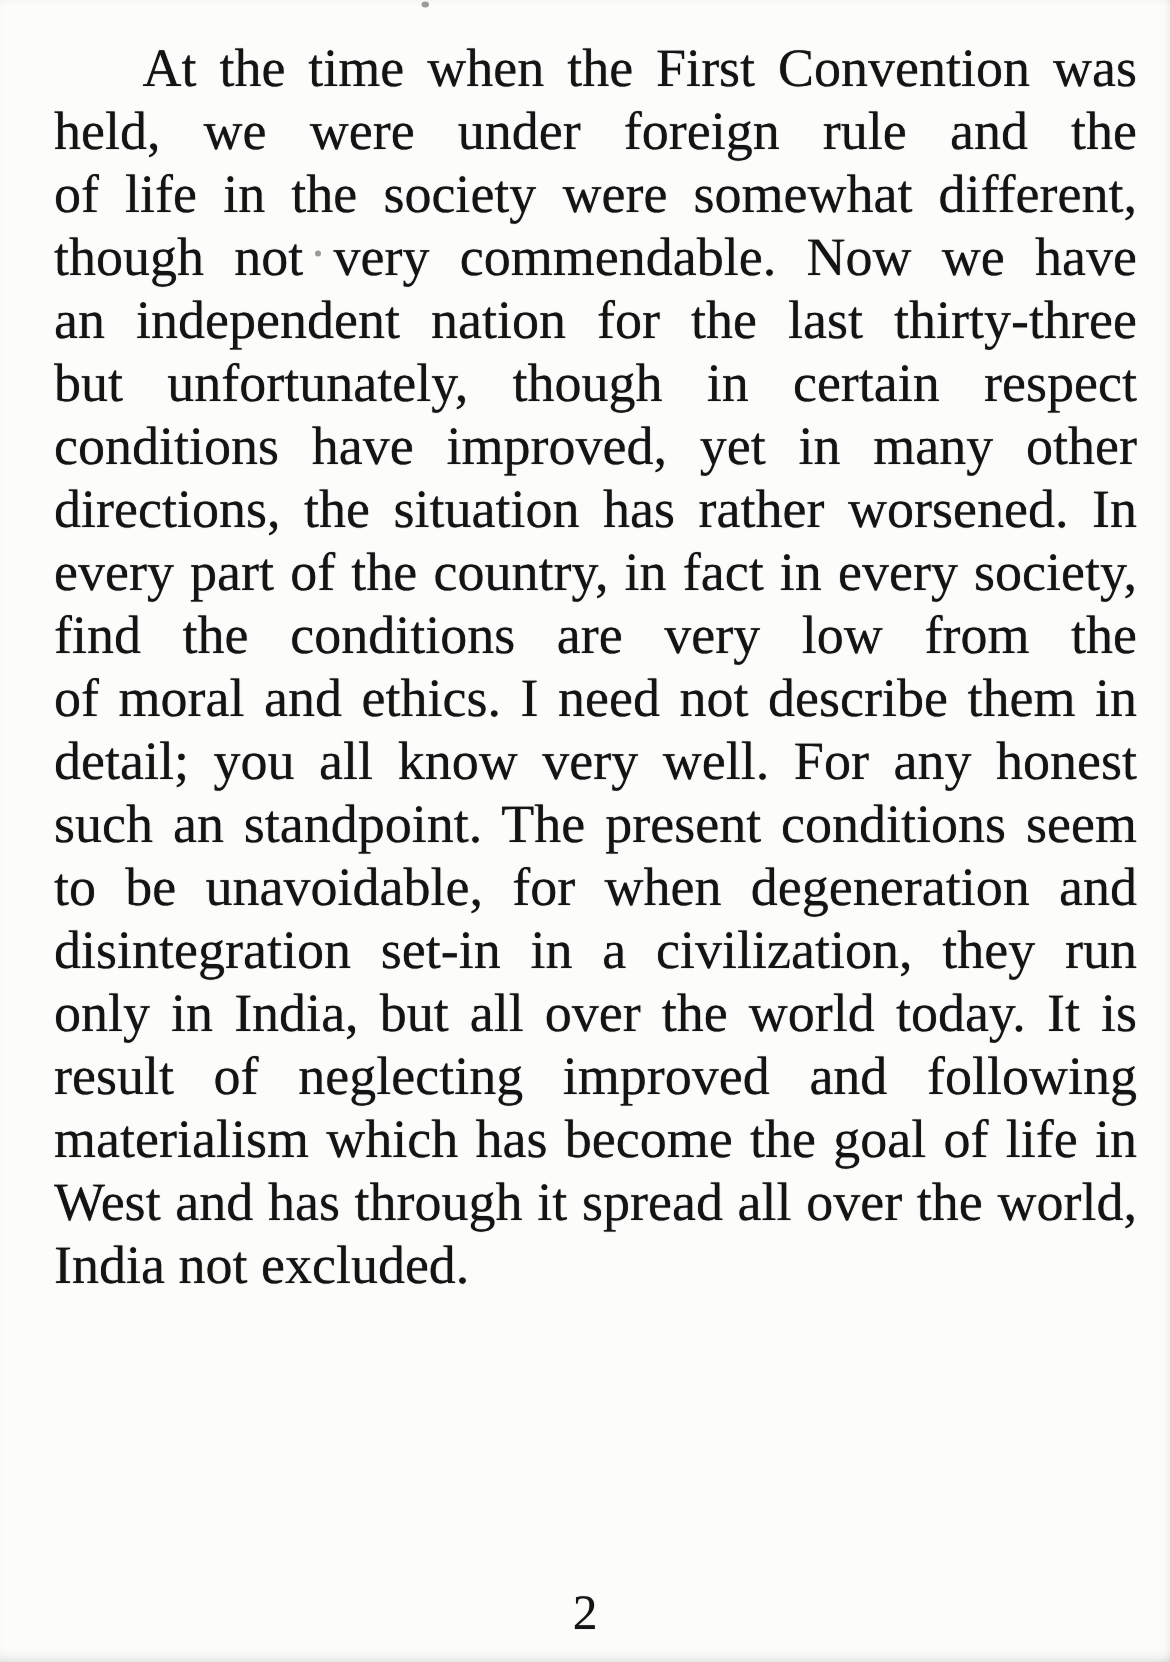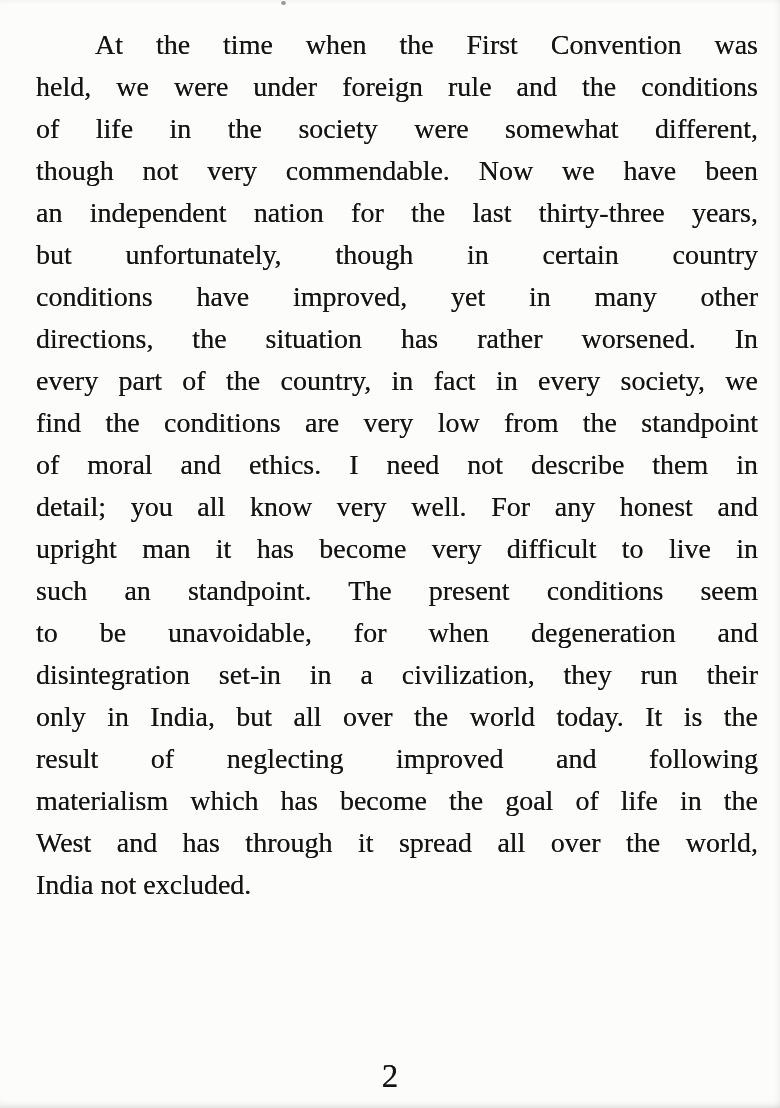--- a/index.html
+++ b/index.html
@@ -19,21 +19,21 @@
                 inset -5px 0 8px -6px rgba(0,0,0,0.10),
                 inset 0 4px 6px -5px rgba(0,0,0,0.07);
   }
   .text-block {
     position: absolute;
     top: 24px;
     left: 36px;
     width: 722px;
   }
   .line {
-    font-size: 28px;
+    font-size: 36px;
     line-height: 42px;
     height: 42px;
     overflow: hidden;
     text-align: justify;
     text-align-last: justify;
     white-space: normal;
     text-shadow: 0 0 0.6px rgba(10,10,10,0.75);
   }
   
   .line.justified::after {
@@ -74,28 +74,27 @@
 
   <div class="speck speck-1"></div>
   <div class="speck speck-2"></div>
 
   <div class="text-block">
     <div class="line first-line justified">At the time when the First Convention was</div>
     <div class="line justified">held, we were under foreign rule and the conditions</div>
     <div class="line justified">of life in the society were somewhat different,</div>
     <div class="line justified">though not very commendable. Now we have been</div>
     <div class="line justified">an independent nation for the last thirty-three years,</div>
-    <div class="line justified">but unfortunately, though in certain country</div>
+    <div class="line justified">but unfortunately, though in certain respect</div>
     <div class="line justified">conditions have improved, yet in many other</div>
     <div class="line justified">directions, the situation has rather worsened. In</div>
     <div class="line justified">every part of the country, in fact in every society, we</div>
     <div class="line justified">find the conditions are very low from the standpoint</div>
     <div class="line justified">of moral and ethics. I need not describe them in</div>
     <div class="line justified">detail; you all know very well. For any honest and</div>
-    <div class="line justified">upright man it has become very difficult to live in</div>
     <div class="line justified">such an standpoint. The present conditions seem</div>
     <div class="line justified">to be unavoidable, for when degeneration and</div>
     <div class="line justified">disintegration set-in in a civilization, they run their</div>
     <div class="line justified">only in India, but all over the world today. It is the</div>
     <div class="line justified">result of neglecting improved and following</div>
     <div class="line justified">materialism which has become the goal of life in the</div>
     <div class="line justified">West and has through it spread all over the world,</div>
     <div class="line last-line">India not excluded.</div>
   </div>
 

